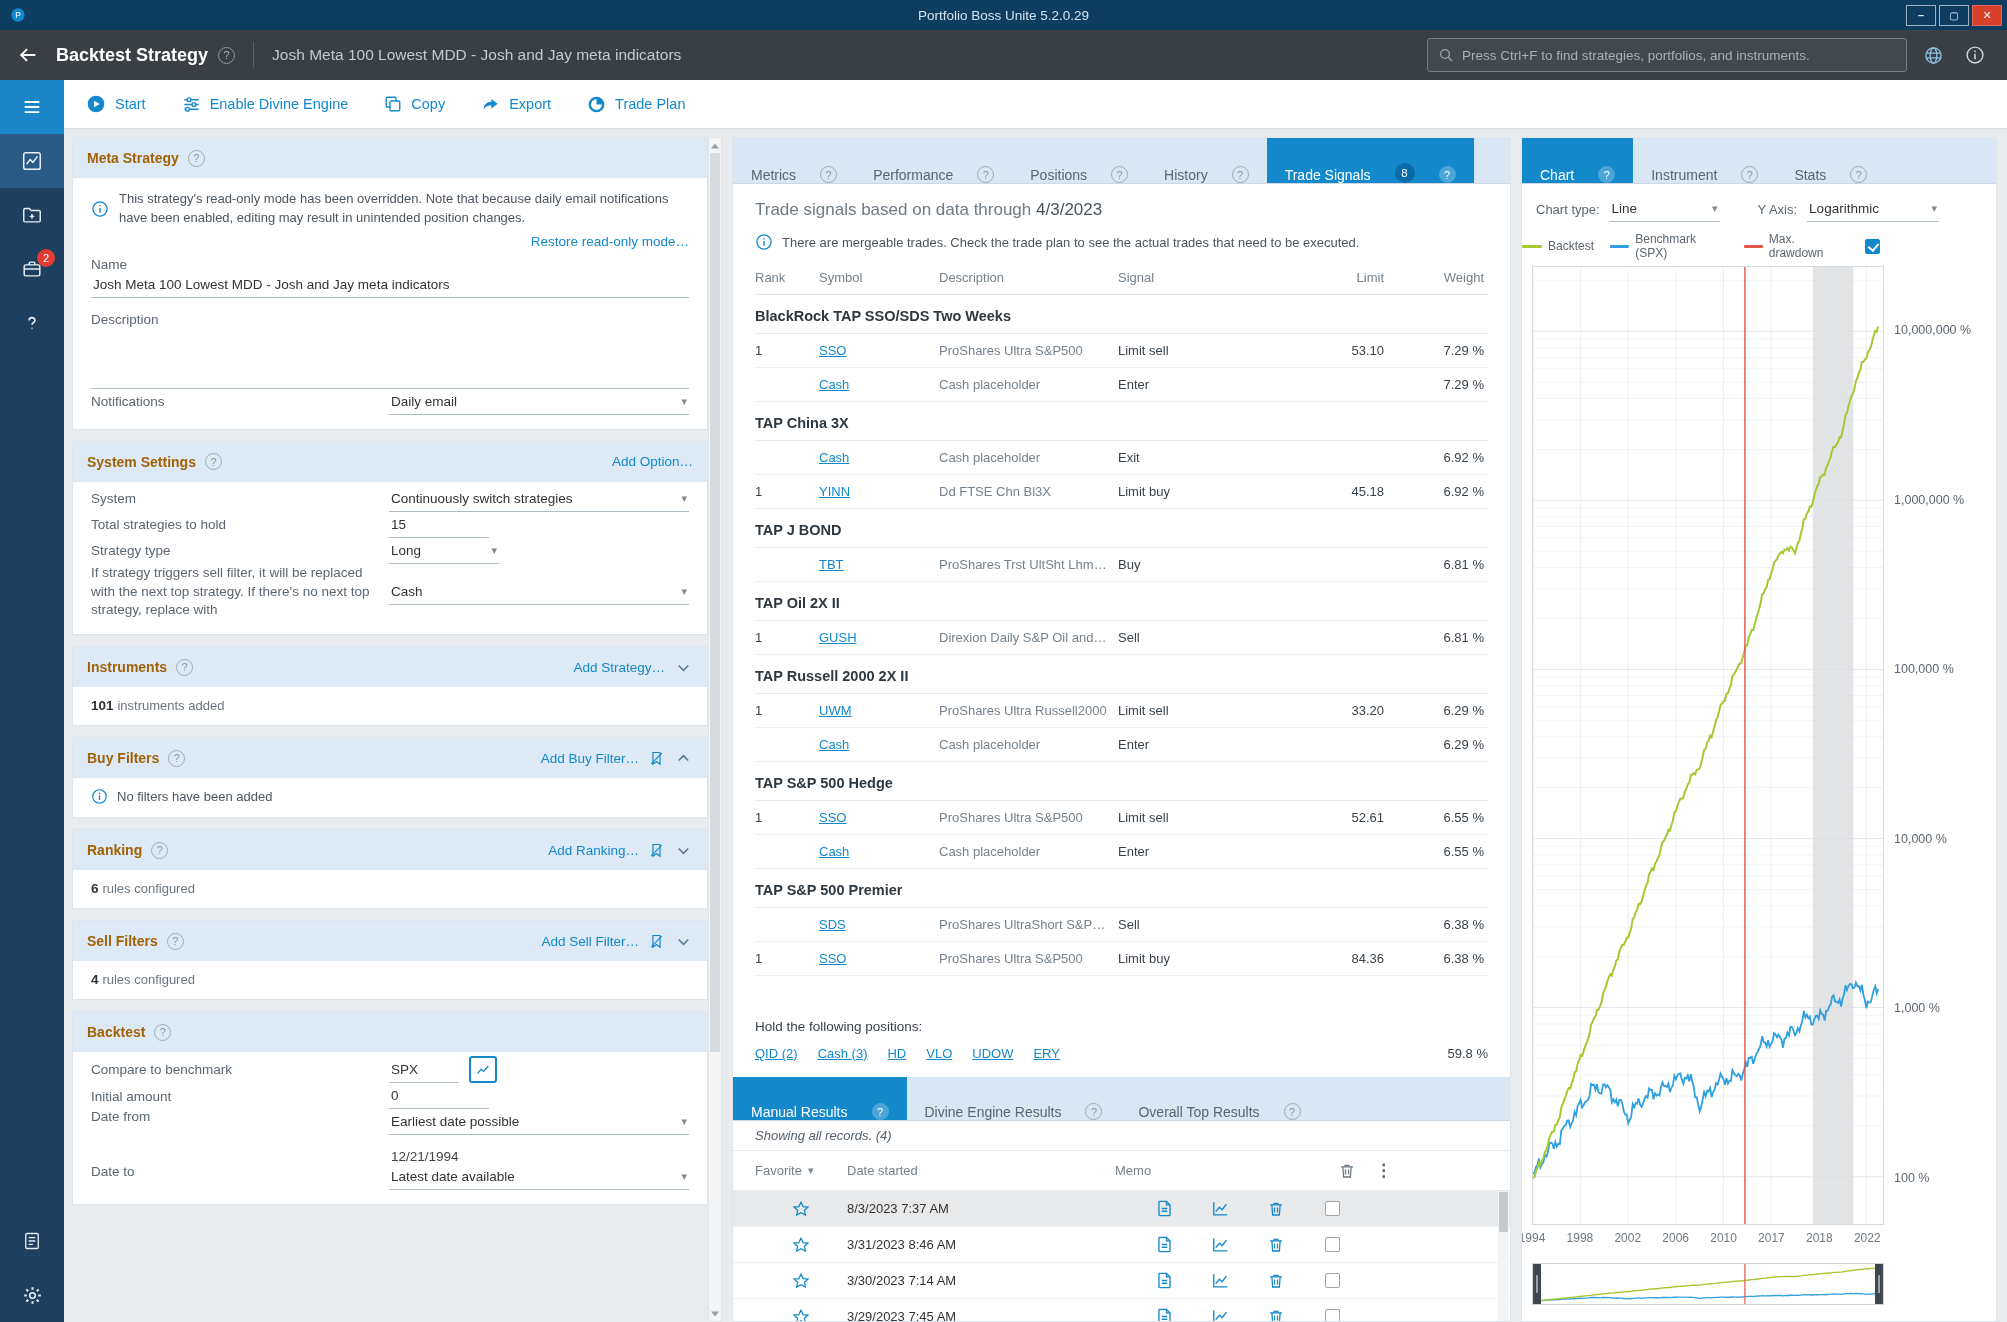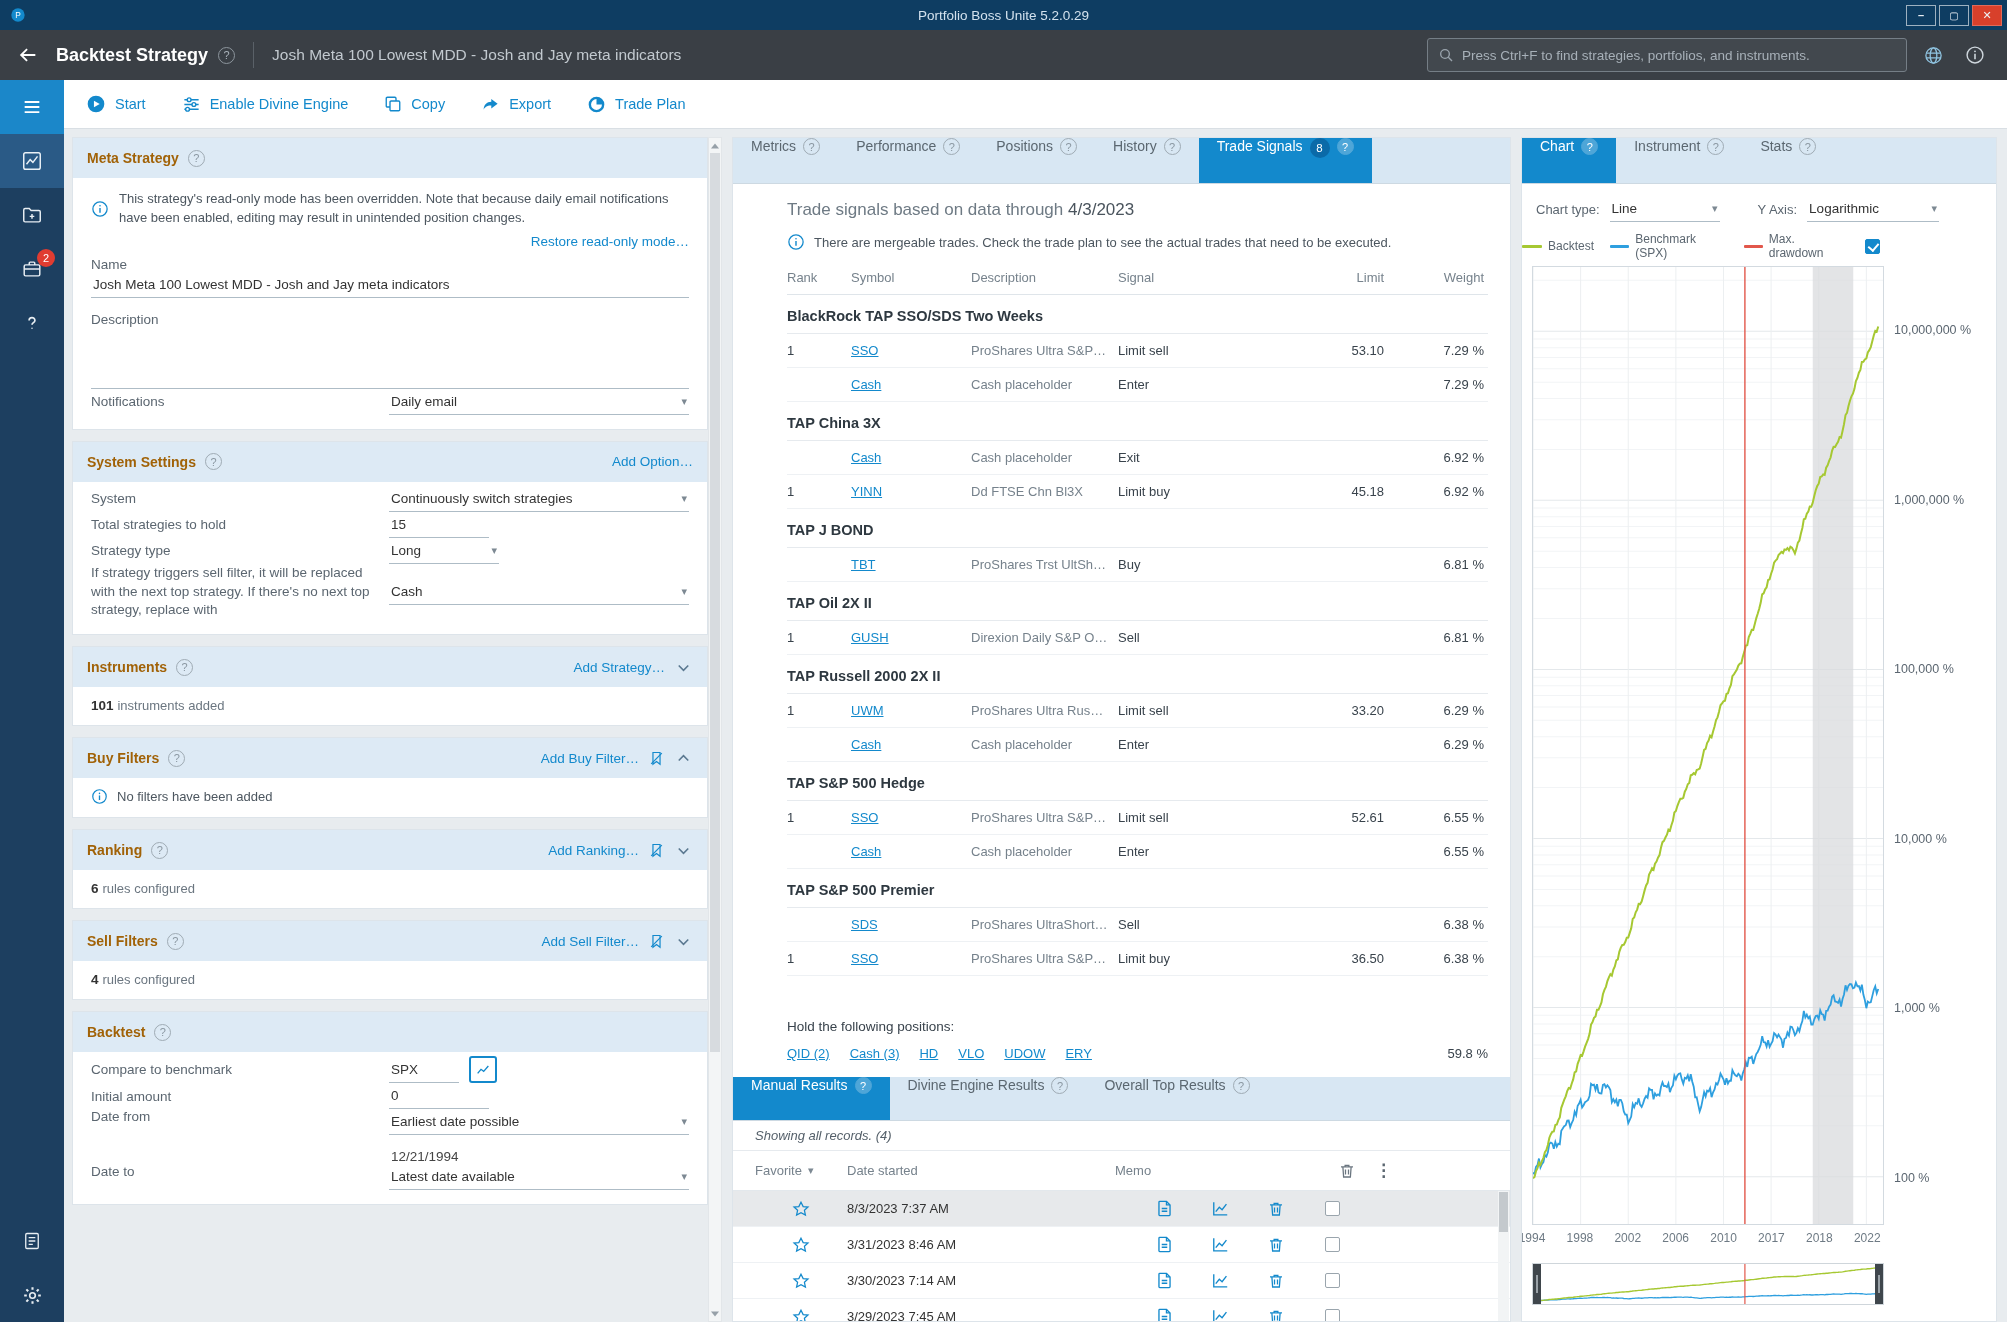--- a/index.html
+++ b/index.html
@@ -91,27 +91,27 @@
 .vs-arrow{height:15px;position:relative;}
 .vs-arrow::after{content:"";position:absolute;left:50%;top:50%;transform:translate(-50%,-50%);border-left:4px solid transparent;border-right:4px solid transparent;}
 .vs-arrow.up::after{border-bottom:5px solid #96a0a8;}
 .vs-arrow.down::after{border-top:5px solid #96a0a8;}
 .vs-track{flex:1;position:relative;}
 .vs-thumb{position:absolute;top:0;left:1px;right:1px;height:78%;background:#d7dbdf;}
 
 
 .tabs{background:#d8e7f3;display:flex;flex:none;height:46px;border-bottom:1px solid #cdd9e2;}
 .tabs.small{height:44px;}
-.tab{display:flex;align-items:flex-start;gap:7px;padding:0 18px;font-size:14px;color:#5b6770;cursor:pointer;white-space:nowrap;}
+.tab{display:flex;align-items:flex-end;gap:24px;padding:0 18px;font-size:14px;color:#5b6770;cursor:pointer;white-space:nowrap;}
 .tab.active{background:#1389cc;color:#fff;}
 .tab-badge{background:#0b6aa8;color:#fff;border-radius:50%;min-width:20px;height:20px;font-size:11.5px;display:inline-flex;align-items:center;justify-content:center;}
 
 
 .middle-panel{flex:1;background:#fff;display:flex;flex-direction:column;overflow:hidden;border:1px solid #dde4ea;}
-.sig-area{flex:1;display:flex;flex-direction:column;overflow:hidden;margin-left:32px;}
+.sig-area{flex:1;display:flex;flex-direction:column;overflow:hidden;}
 .sig-head{padding:16px 22px 4px;font-size:17px;color:#6e7a84;}
 .sig-head b{color:#4a545d;font-weight:400;}
 .mergeable{display:flex;gap:9px;align-items:center;padding:9px 22px 10px;font-size:13px;color:#4c565f;}
 .sg-table{margin:0 22px;}
 .sg-row{display:grid;grid-template-columns:64px 120px 1fr 165px 105px 100px;align-items:center;border-bottom:1px solid #eef1f4;min-height:34px;font-size:13px;color:#39434c;}
 .sg-row.head{color:#76828c;border-bottom:1px solid #dfe5ea;}
 .sg-group{font-weight:700;font-size:14.5px;color:#2e3840;padding:13px 0 9px;border-bottom:1px solid #e6eaee;}
 .cell-r{text-align:right;padding-right:4px;}
 .cell-c{display:flex;justify-content:center;align-items:center;}
 .sym-link{color:#1389cc;text-decoration:underline;cursor:pointer;font-size:13px;}
@@ -691,21 +691,21 @@
                   <div class="desc-cell">ProShares UltraShort S&amp;P500</div>
                   <div>Sell</div>
                   <div class="cell-r"></div>
                   <div class="cell-r">6.38 %</div>
                 </div>
                 <div class="sg-row">
                   <div>1</div>
                   <div><a class="sym-link">SSO</a></div>
                   <div class="desc-cell">ProShares Ultra S&amp;P500</div>
                   <div>Limit buy</div>
-                  <div class="cell-r">36.50</div>
+                  <div class="cell-r">84.36</div>
                   <div class="cell-r">6.38 %</div>
                 </div>
               </div>
             <div class="sig-spacer"></div>
             <div class="hold">
               <div class="hold-title">Hold the following positions:</div>
               <div class="hold-links">
                   <a class="sym-link">QID (2)</a>
                   <a class="sym-link">Cash (3)</a>
                   <a class="sym-link">HD</a>

